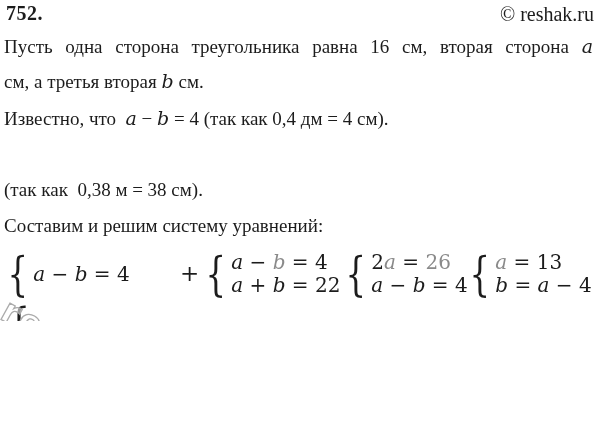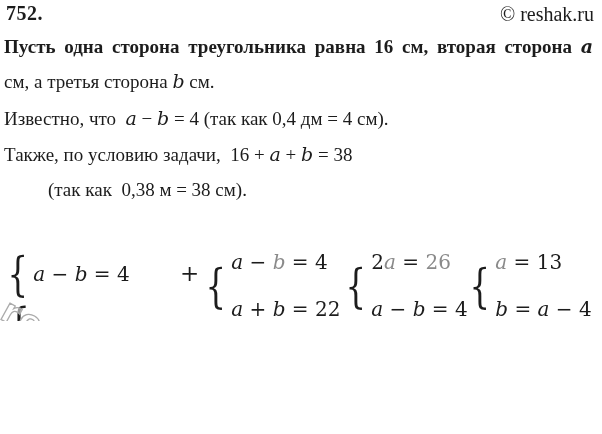--- a/index.html
+++ b/index.html
@@ -8,36 +8,36 @@
     width:602px;height:321px;
     background:#ffffff;
     overflow:hidden;
     font-family:"Liberation Serif","DejaVu Serif",serif;
     color:#1c1c1c;
   }
   .abs{position:absolute;}
   .pnum{left:6px;top:2px;font-size:20px;font-weight:bold;letter-spacing:0.5px;}
   .credit{right:8px;top:3px;font-size:20px;margin-left:12px;}
   .line{left:4px;font-size:19px;line-height:24px;white-space:pre;z-index:1;}
-  .l1{left:4px;right:9px;top:34px;text-align:justify;text-align-last:justify;white-space:normal;font-weight:bold;}
+  .l1{left:4px;right:9px;top:34px;text-align:justify;text-align-last:justify;white-space:normal;}
   .l2{top:69px;}
   .l3{top:106px;}
   .l4{top:142px;}
-  .l5{top:178px;margin-left:44px;}
+  .l5{top:178px;}
   .l6{top:214px;}
   .mathfont{font-family:"DejaVu Serif","Liberation Serif",serif;}
   .system{display:flex;align-items:center;z-index:1;}
   .brace{
     font-family:"DejaVu Serif",serif;
     font-size:46px;line-height:46px;font-weight:400;
     display:inline-block;transform:scaleX(0.7);
     margin-right:1px;
   }
   .concl .brace{font-size:50px;line-height:50px;}
-  .rows{display:flex;flex-direction:column;gap:24px;}
+  .rows{display:flex;flex-direction:column;}
   .row{font-size:20px;line-height:23px;white-space:pre;}
   .concl .row{line-height:25px;}
   .sys1{left:3px;top:251px;}
   .plus{left:180px;top:260px;font-size:23px;z-index:1;}
   .sys2{left:201px;top:251px;}
   .sys3{left:341px;top:251px;}
   .sys4{left:465px;top:251px;}
   .concl{left:3px;top:302px;}
   .answer{left:3px;top:401px;font-size:20px;white-space:pre;z-index:1;}
   .seg-v{font-style:italic;font-family:"DejaVu Serif",serif;}
@@ -63,24 +63,24 @@
 </style>
 </head>
 <body>
 
 <div id="page">
 
   <div class="abs pnum">752.</div>
   <div class="abs credit">© reshak.ru</div>
 
   <div class="abs line l1"><span>Пусть одна сторона треугольника равна 16 см, вторая сторона </span><span class="seg-v">a</span></div>
-  <div class="abs line l2"><span>см, а третья сторона </span><span class="seg-v">b</span><span> см.</span></div>
+  <div class="abs line l2"><span>см, а третья вторая </span><span class="seg-v">b</span><span> см.</span></div>
   <div class="abs line l3"><span>Известно, что  </span><span class="seg-v">a</span><span> − </span><span class="seg-v">b</span><span> = 4 (так как 0,4 дм = 4 см).</span></div>
-  <div class="abs line l4"><span>Также, по условию задачи,  16 + </span><span class="seg-v">a</span><span> + </span><span class="seg-v">b</span><span> = 38</span></div>
   <div class="abs line l5"><span>(так как  0,38 м = 38 см).</span></div>
+  <div class="abs line l6"><span>Составим и решим систему уравнений:</span></div>
 
   <div class="abs system sys1 mathfont">
     <span class="brace">{</span>
     <span class="rows">
       <span class="row"><span class="seg-v">a</span><span> − </span><span class="seg-v">b</span><span> = 4</span></span>
     </span>
   </div>
 
   <div class="abs plus mathfont">+</div>
 

